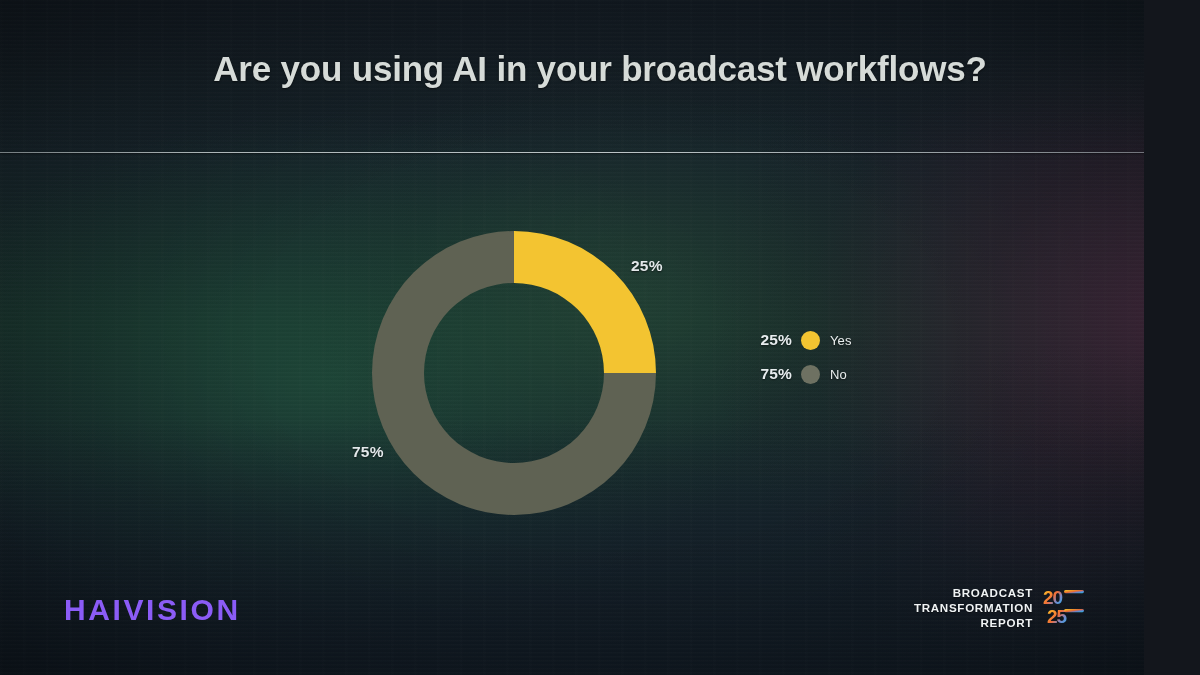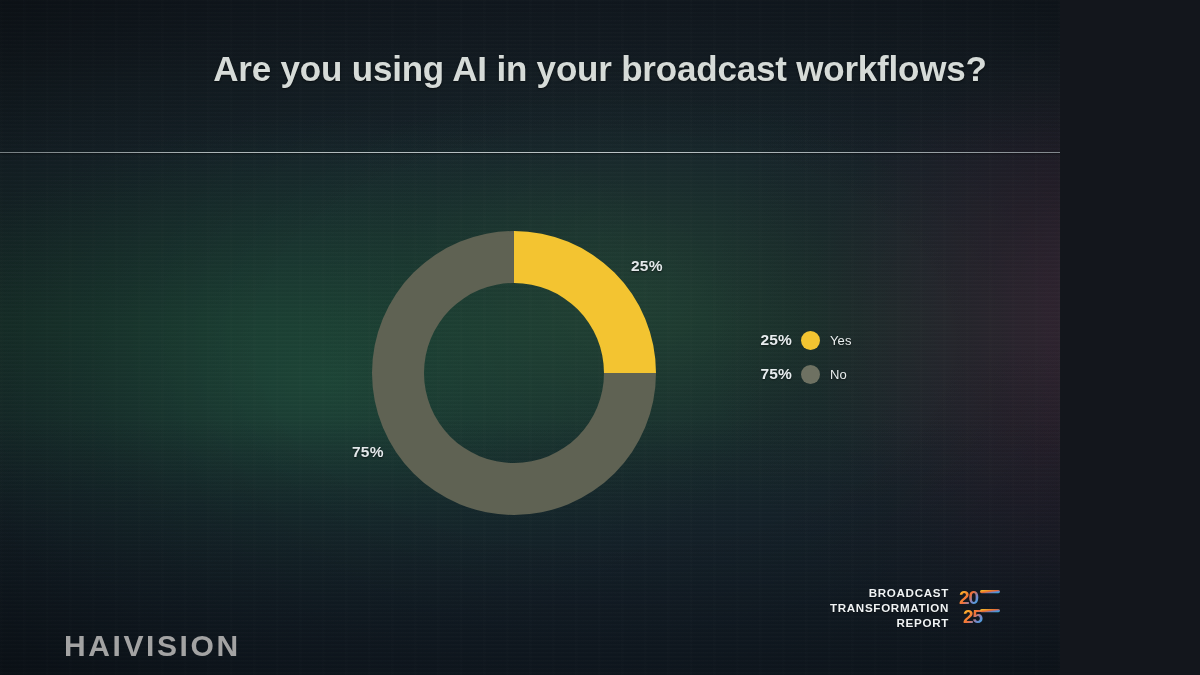--- a/index.html
+++ b/index.html
@@ -6,21 +6,21 @@
 
   html, body {
     width:1200px; height:675px;
     overflow:hidden;
     background:#13161c;
     font-family:"Liberation Sans", sans-serif;
   }
 
   #slide {
     position:relative;
-    width:1060px; height:675px;
+    width:1144px; height:675px;
     overflow:hidden;
     background:#141a1f;
   }
 
   
   .bg-layer { position:absolute; inset:0; }
 
   .bg-base {
     background:
       linear-gradient(180deg, #141b22 0%, #16232a 22%, #18302b 48%, #16242c 78%, #131c24 100%);
@@ -208,21 +208,21 @@
       <span class="legend-dot" id="dot-yes" style="background: rgb(243, 196, 49);"></span>
       <span class="legend-label">Yes</span>
     </div>
     <div class="legend-row">
       <span class="legend-pct">75%</span>
       <span class="legend-dot" id="dot-no" style="background: rgb(110, 113, 98);"></span>
       <span class="legend-label">No</span>
     </div>
   </div>
 
-  <div id="haivision" style="color: #a3a3a3; margin-top: 36px;">HAIVISION</div>
+  <div id="haivision" style="color: #8b5cf6;">HAIVISION</div>
 
   <div id="report-lockup">
     <div id="report-text">
       <div>Broadcast</div>
       <div>Transformation</div>
       <div>Report</div>
     </div>
     <svg id="report-mark" viewBox="0 0 44 42">
       <defs>
         <linearGradient id="g2025" x1="0" y1="0" x2="1" y2="1">

